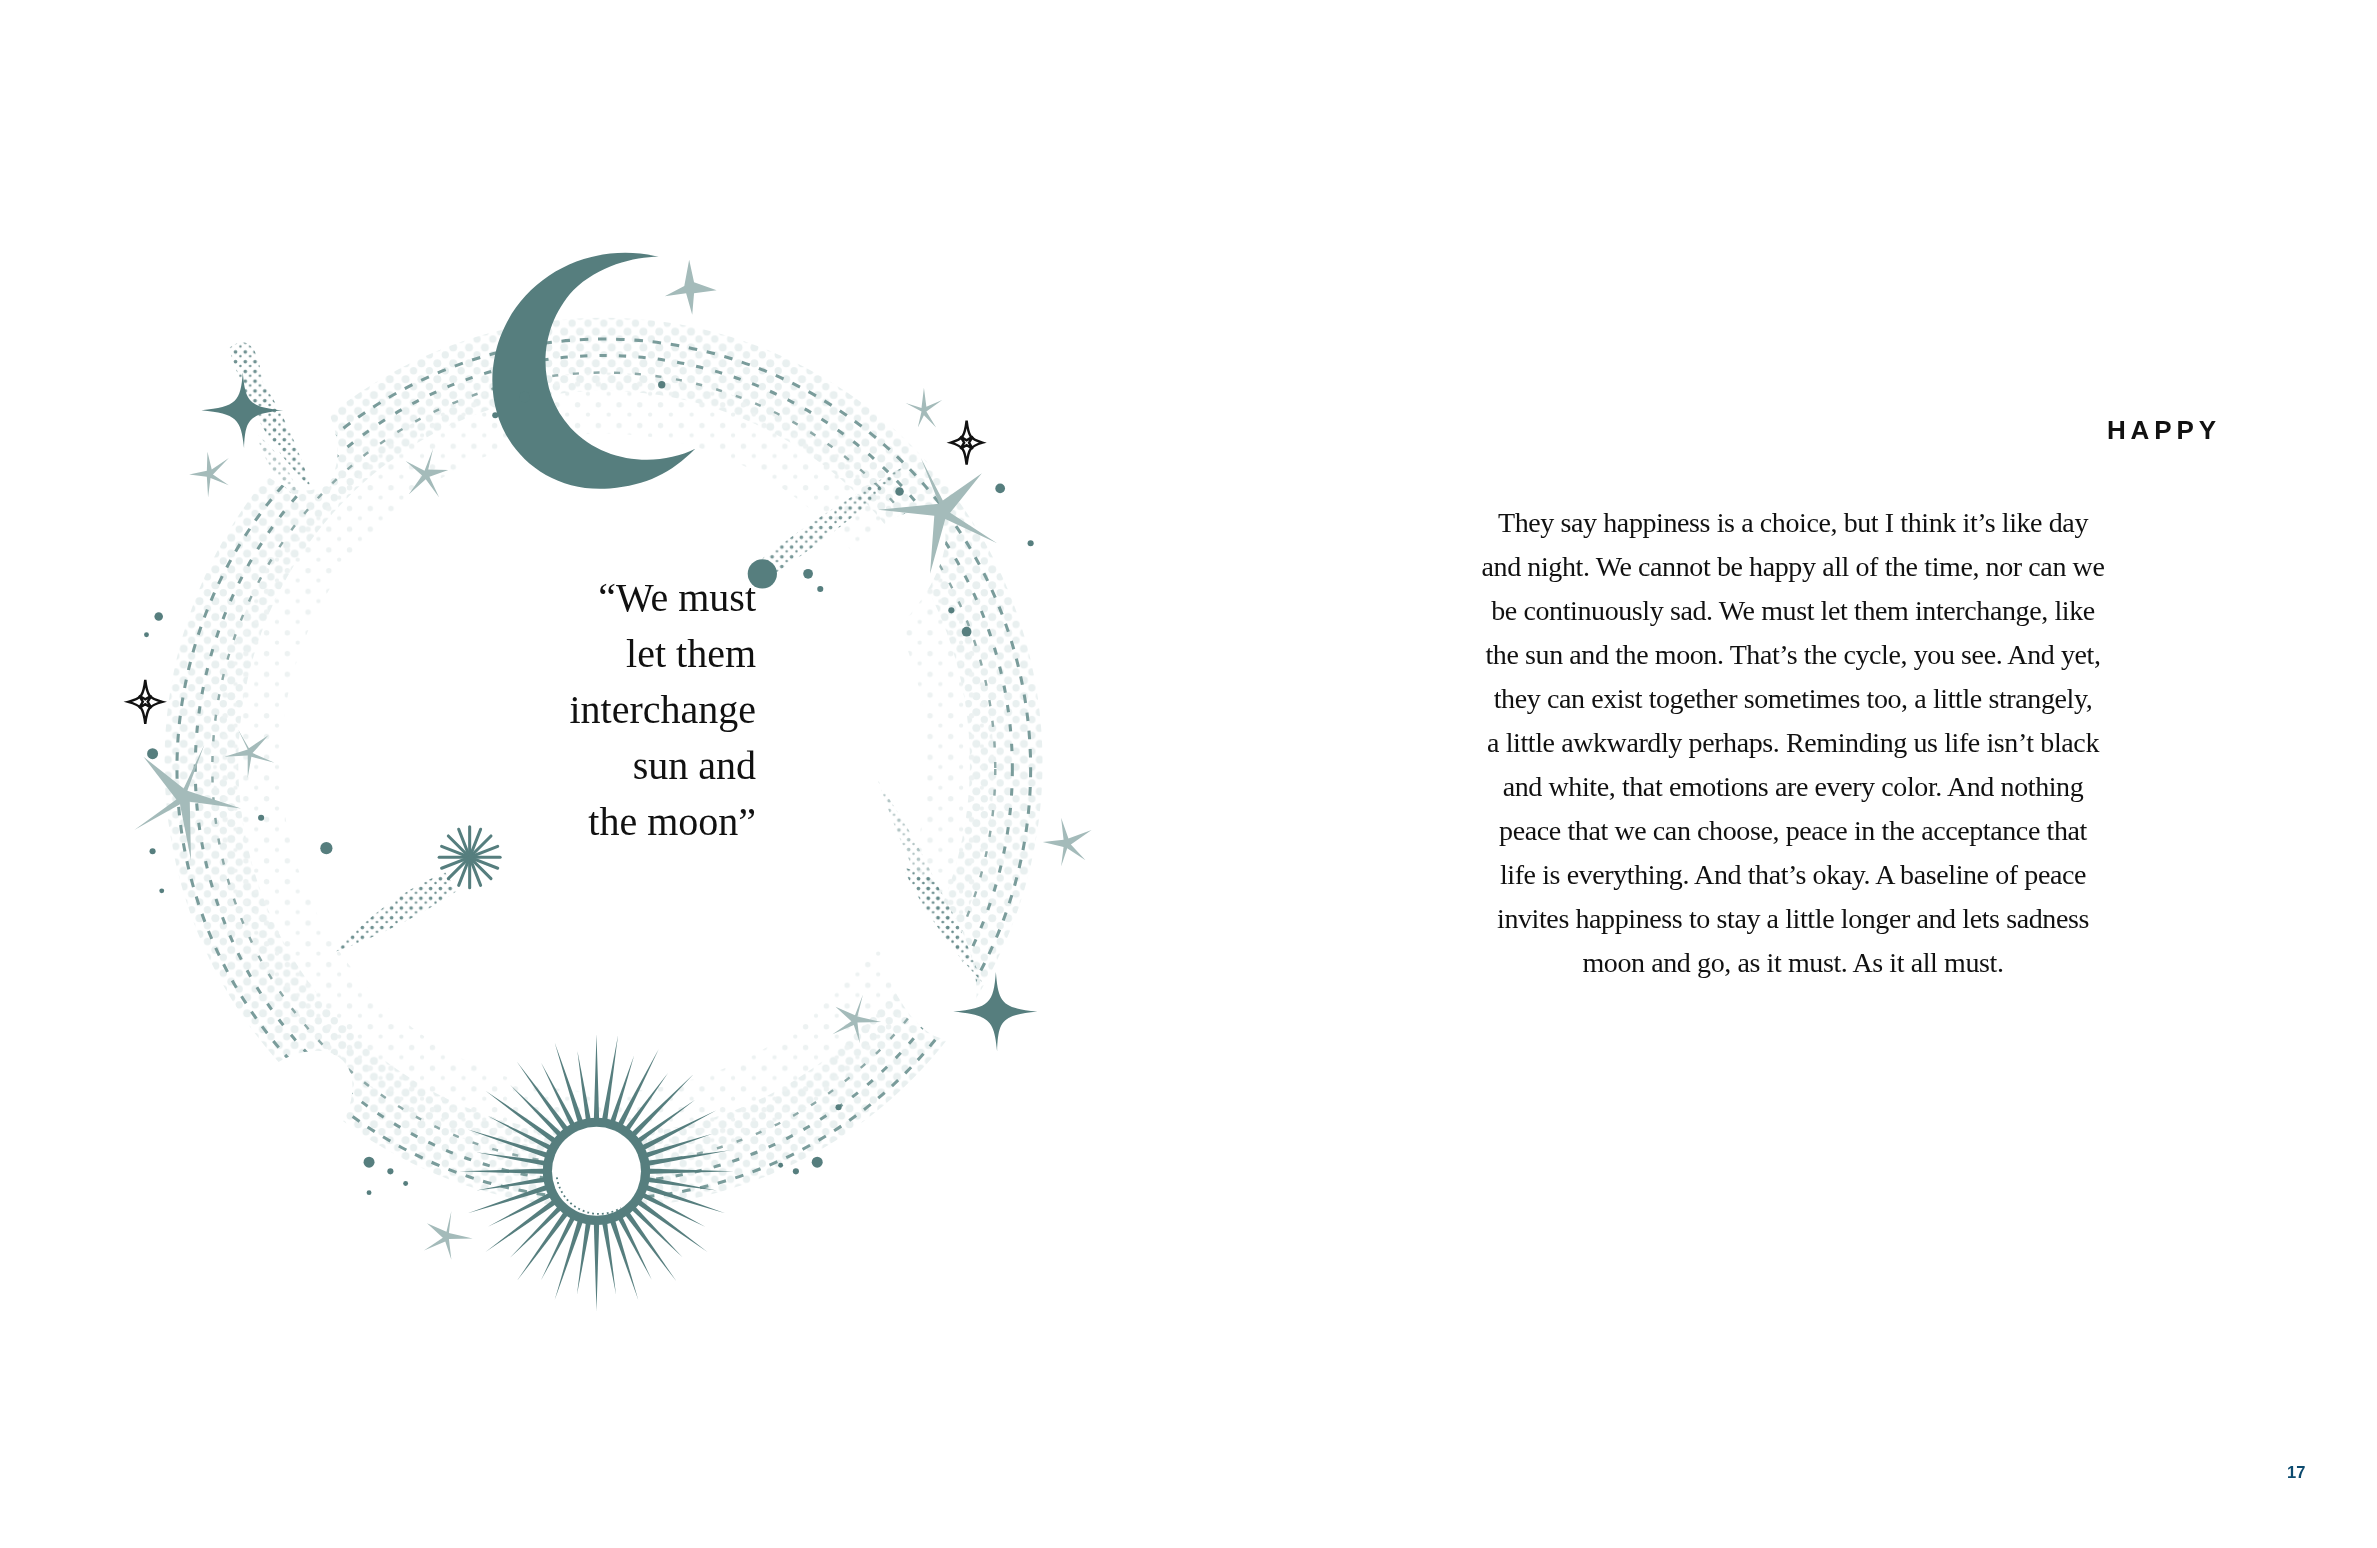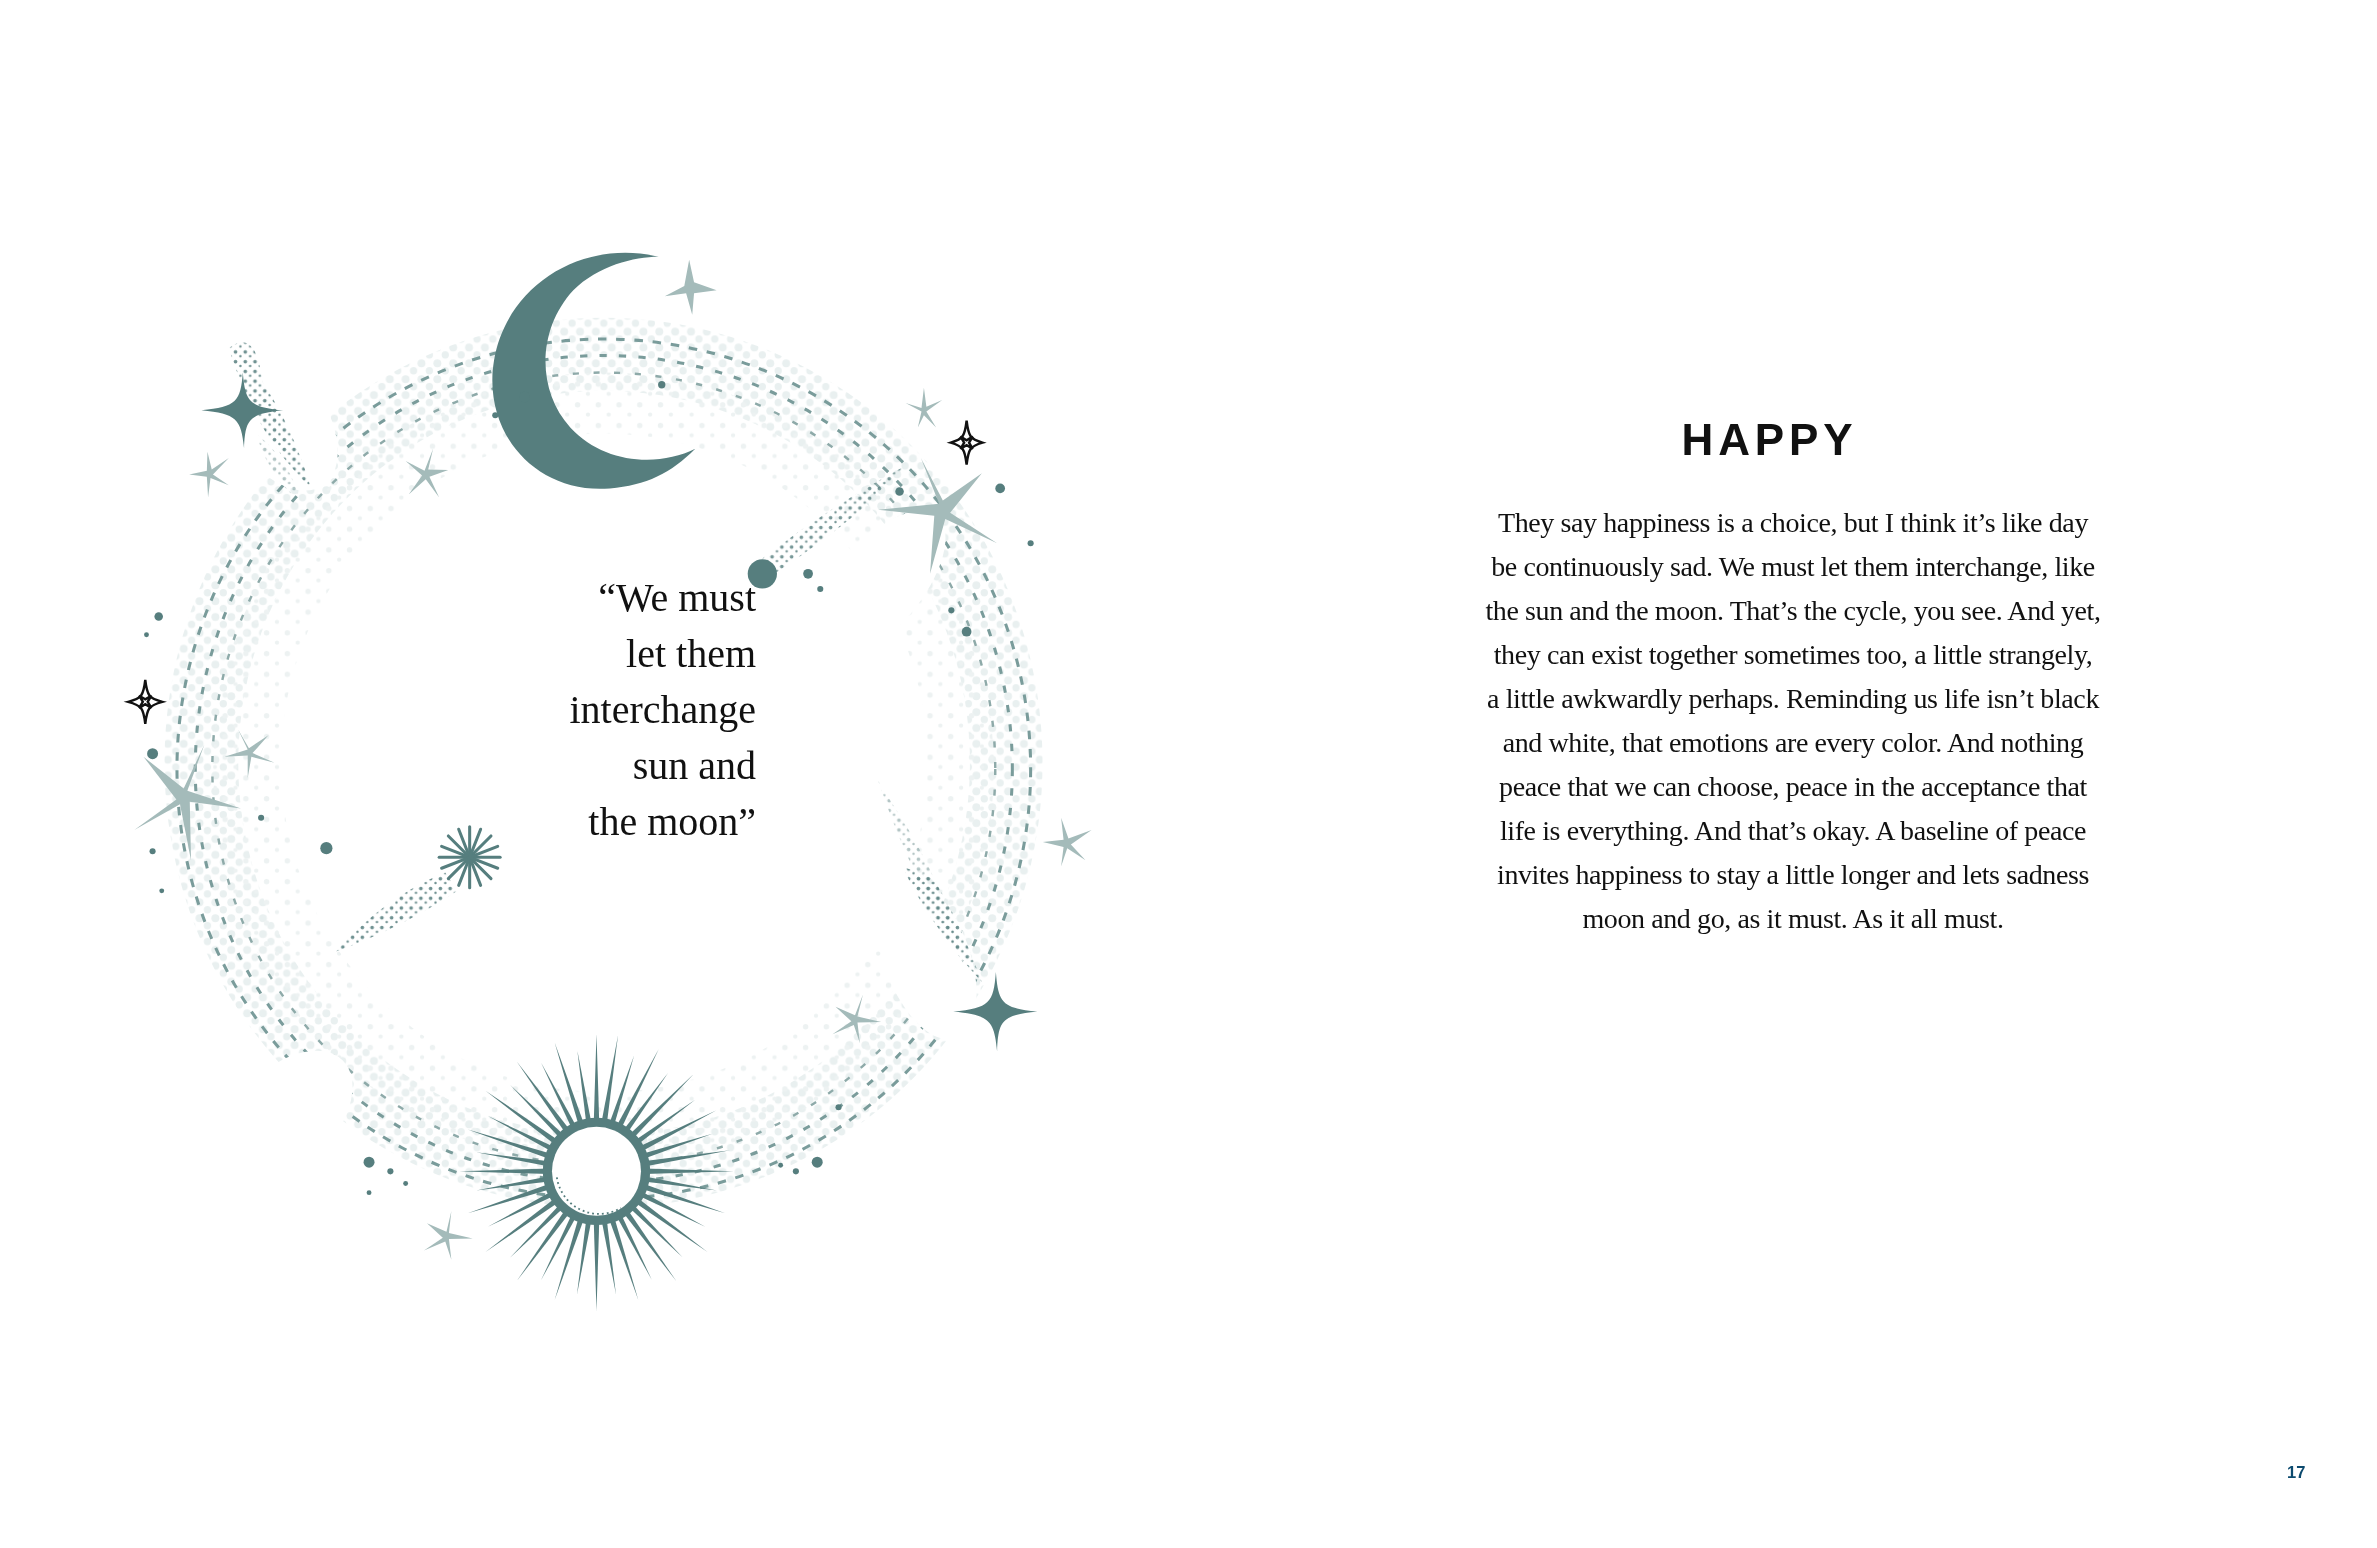--- a/index.html
+++ b/index.html
@@ -47,23 +47,23 @@
   .quote .qline {
     display: block;
     white-space: nowrap;
   }
   .heading {
     position: absolute;
     left: 1647px;
     top: 415px;
     width: 903px;
     margin-left: -329px;
-    text-align: center;
+    text-align: right;
     font-family: "Liberation Sans", "DejaVu Sans", sans-serif;
-    font-size: 44px;
+    font-size: 26px;
     font-weight: 700;
     letter-spacing: 4.9px;
     color: #111111;
   }
   .body-text {
     position: absolute;
     left: 1409px;
     top: 501px;
     width: 768px;
     text-align: center;
@@ -307,20 +307,21 @@
     <span class="qline">let them</span>
     <span class="qline">interchange</span>
     <span class="qline">sun and</span>
     <span class="qline">the moon”</span>
   </div>
 
   <div class="heading">HAPPY</div>
 
   <div class="body-text">
     <span class="bline">They say happiness is a choice, but I think it’s like day</span>
+    <span class="bline">and night. We cannot be happy all of the time, nor can we</span>
     <span class="bline">be continuously sad. We must let them interchange, like</span>
     <span class="bline">the sun and the moon. That’s the cycle, you see. And yet,</span>
     <span class="bline">they can exist together sometimes too, a little strangely,</span>
     <span class="bline">a little awkwardly perhaps. Reminding us life isn’t black</span>
     <span class="bline">and white, that emotions are every color. And nothing</span>
     <span class="bline">peace that we can choose, peace in the acceptance that</span>
     <span class="bline">life is everything. And that’s okay. A baseline of peace</span>
     <span class="bline">invites happiness to stay a little longer and lets sadness</span>
     <span class="bline">moon and go, as it must. As it all must.</span>
   </div>

